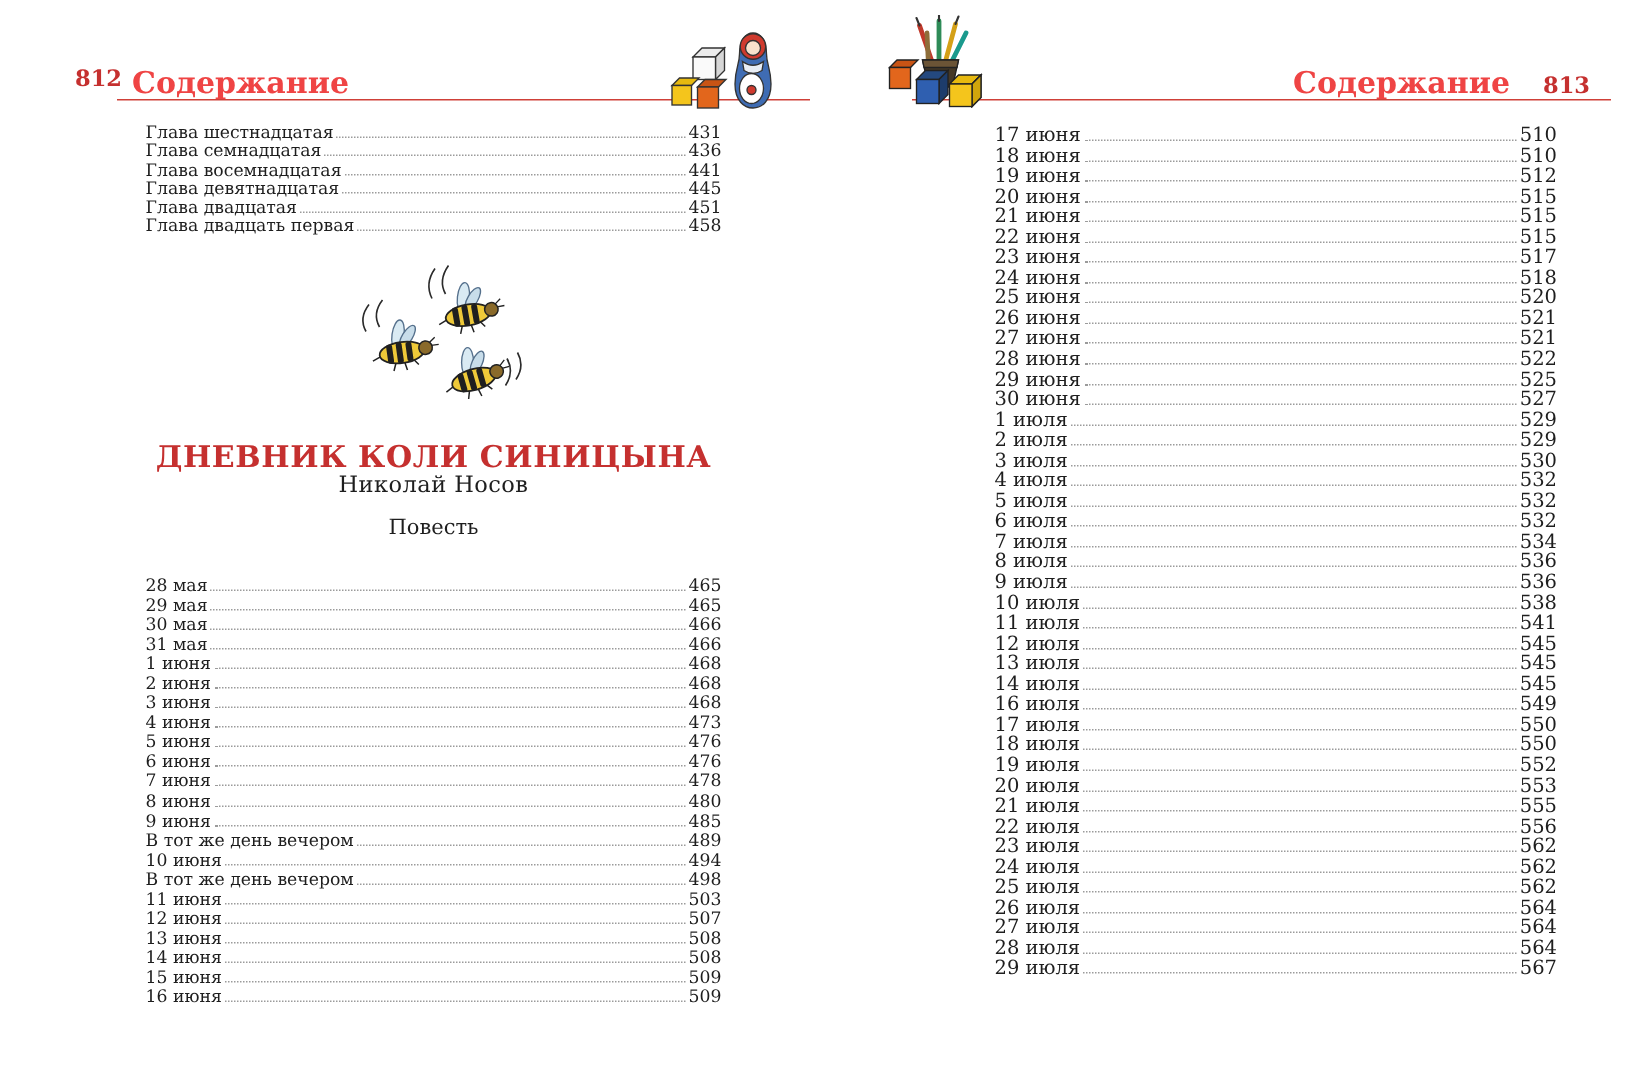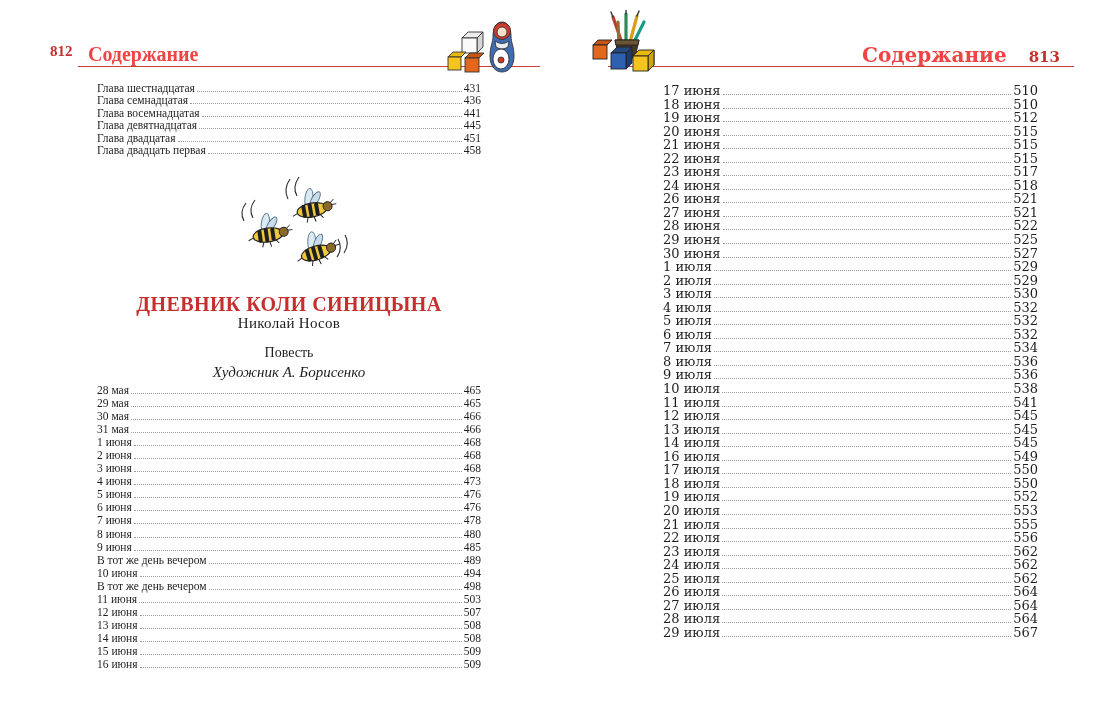--- a/index.html
+++ b/index.html
@@ -35,21 +35,21 @@
                   letter-spacing:0.4px; margin-top:5px; }
   #genre-label  { font-size:14px; line-height:15px; margin-top:14px; }
   #artist-credit{ font-size:15px; line-height:16px; font-style:italic; margin-top:4px; }
 
   .right-head-wrap { left:608px; top:43px; width:452px; display:flex;
                      justify-content:flex-end; align-items:baseline; gap:22px; }
 </style>
 </head>
 <body>
 
-<div class="abs" style="left:0;top:0;width:550px;height:719px;font-family:Liberation Serif, serif;">
+<div class="abs" style="left:0;top:0;width:550px;height:719px;">
 
   <span class="abs folio" style="left:50px;top:43px;">812</span>
   <span class="abs running-head" style="left:88px;top:43px;">Содержание</span>
   <div class="abs header-rule" style="left:78px;top:66px;width:462px;"></div>
 
   <svg class="abs" style="left:446px;top:16px;" width="70" height="57" viewBox="0 0 70 57">
     <g stroke="#333" stroke-width="0.9">
       <path d="M47,20 C47,11 51,6 56,6 C61,6 65,11 65,20 C65,27 68,30 68,40 C68,51 62,56 56,56 C50,56 44,51 44,40 C44,30 47,27 47,20 Z" fill="#3f6cb3"></path>
       <circle cx="56" cy="15" r="8.5" fill="#cf3a2e"></circle>
       <circle cx="56" cy="16" r="5" fill="#f8e2cc"></circle>
@@ -129,21 +129,20 @@
     <path d="M106,66 q5,9 -1,18 M113,62 q5,9 -1,18" stroke="#2b2b2b" stroke-width="1.1" fill="none"></path>
     <use href="#bee" transform="translate(80,37) rotate(-10)"></use>
     <use href="#bee" transform="translate(36,62) rotate(-8)"></use>
     <use href="#bee" transform="translate(84,80) rotate(-16)"></use>
   </svg>
 
   <div class="abs" id="section-block">
     <div id="book-title">ДНЕВНИК КОЛИ СИНИЦЫНА</div>
     <div id="author-name">Николай Носов</div>
     <div id="genre-label">Повесть</div>
-    <div id="artist-credit">Художник А. Борисенко</div>
   </div>
 
   <div class="abs toc" id="date-list-left">
 
       <div class="toc-row">
         <span class="toc-label">28 мая</span>
         <span class="toc-dots"></span>
         <span class="toc-page">465</span>
       </div>
 
@@ -350,20 +349,25 @@
         <span class="toc-dots"></span>
         <span class="toc-page">517</span>
       </div>
 
       <div class="toc-row">
         <span class="toc-label">24 июня</span>
         <span class="toc-dots"></span>
         <span class="toc-page">518</span>
       </div>
 
+      <div class="toc-row">
+        <span class="toc-label">25 июня</span>
+        <span class="toc-dots"></span>
+        <span class="toc-page">520</span>
+      </div>
 
       <div class="toc-row">
         <span class="toc-label">26 июня</span>
         <span class="toc-dots"></span>
         <span class="toc-page">521</span>
       </div>
 
       <div class="toc-row">
         <span class="toc-label">27 июня</span>
         <span class="toc-dots"></span>

